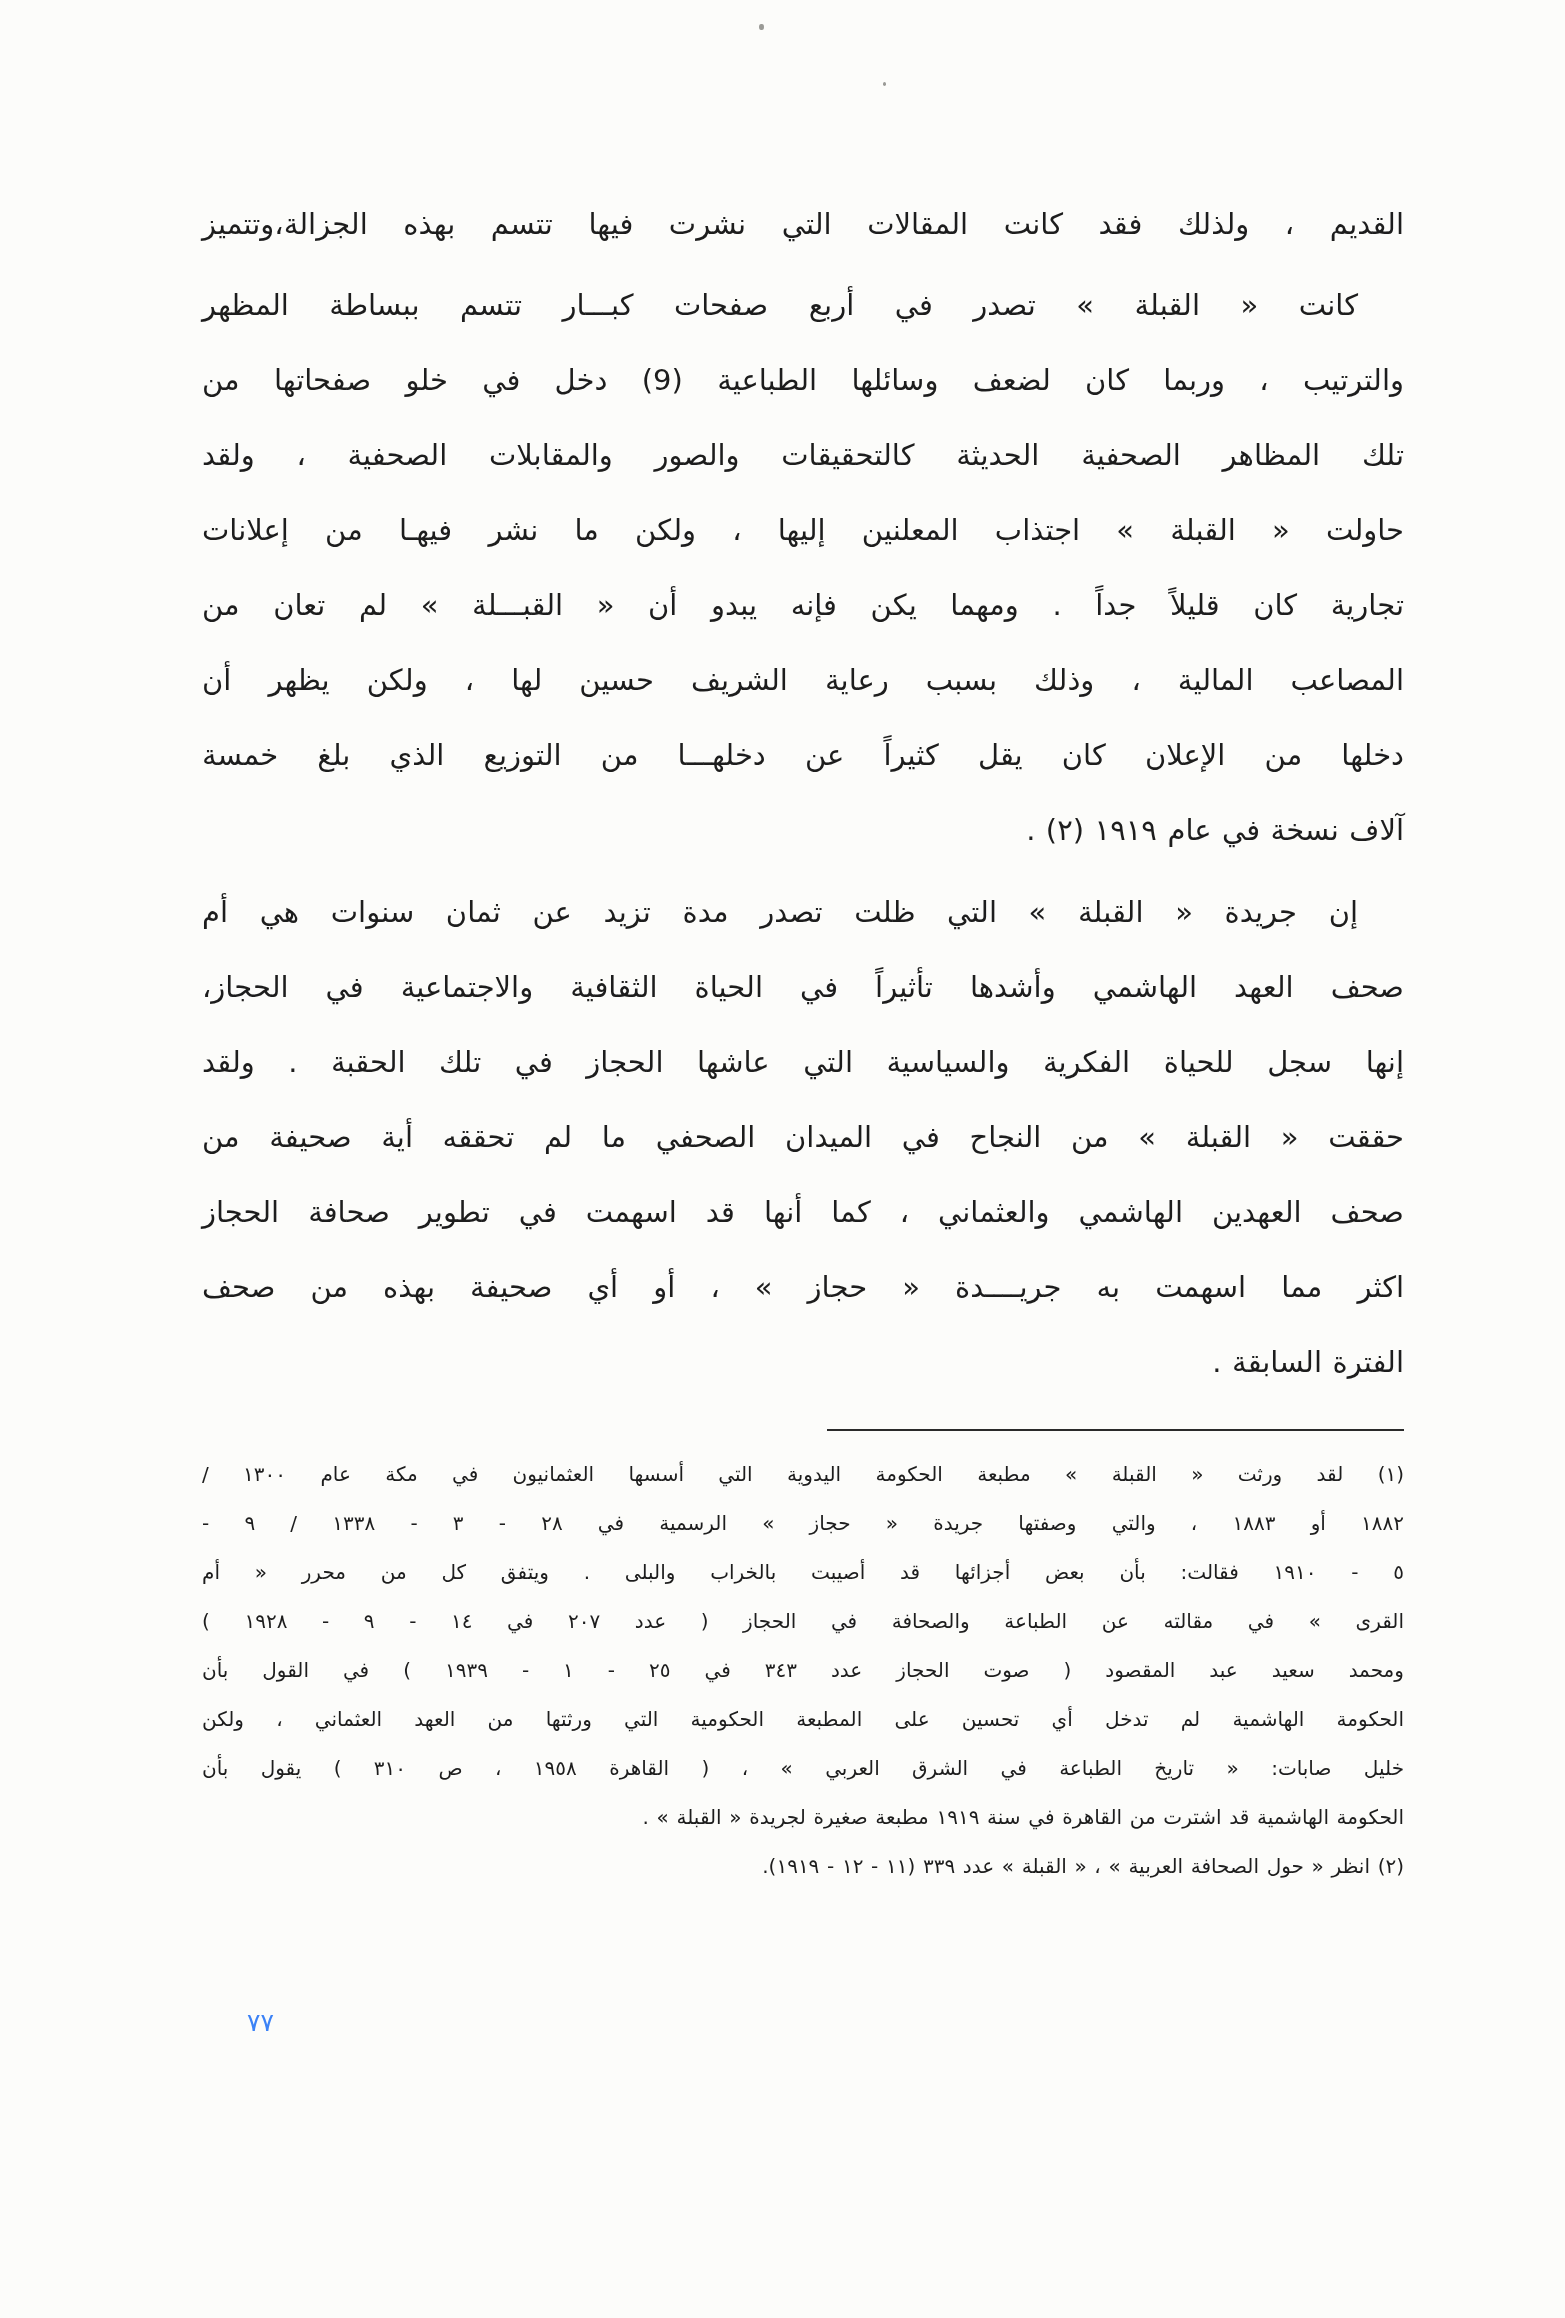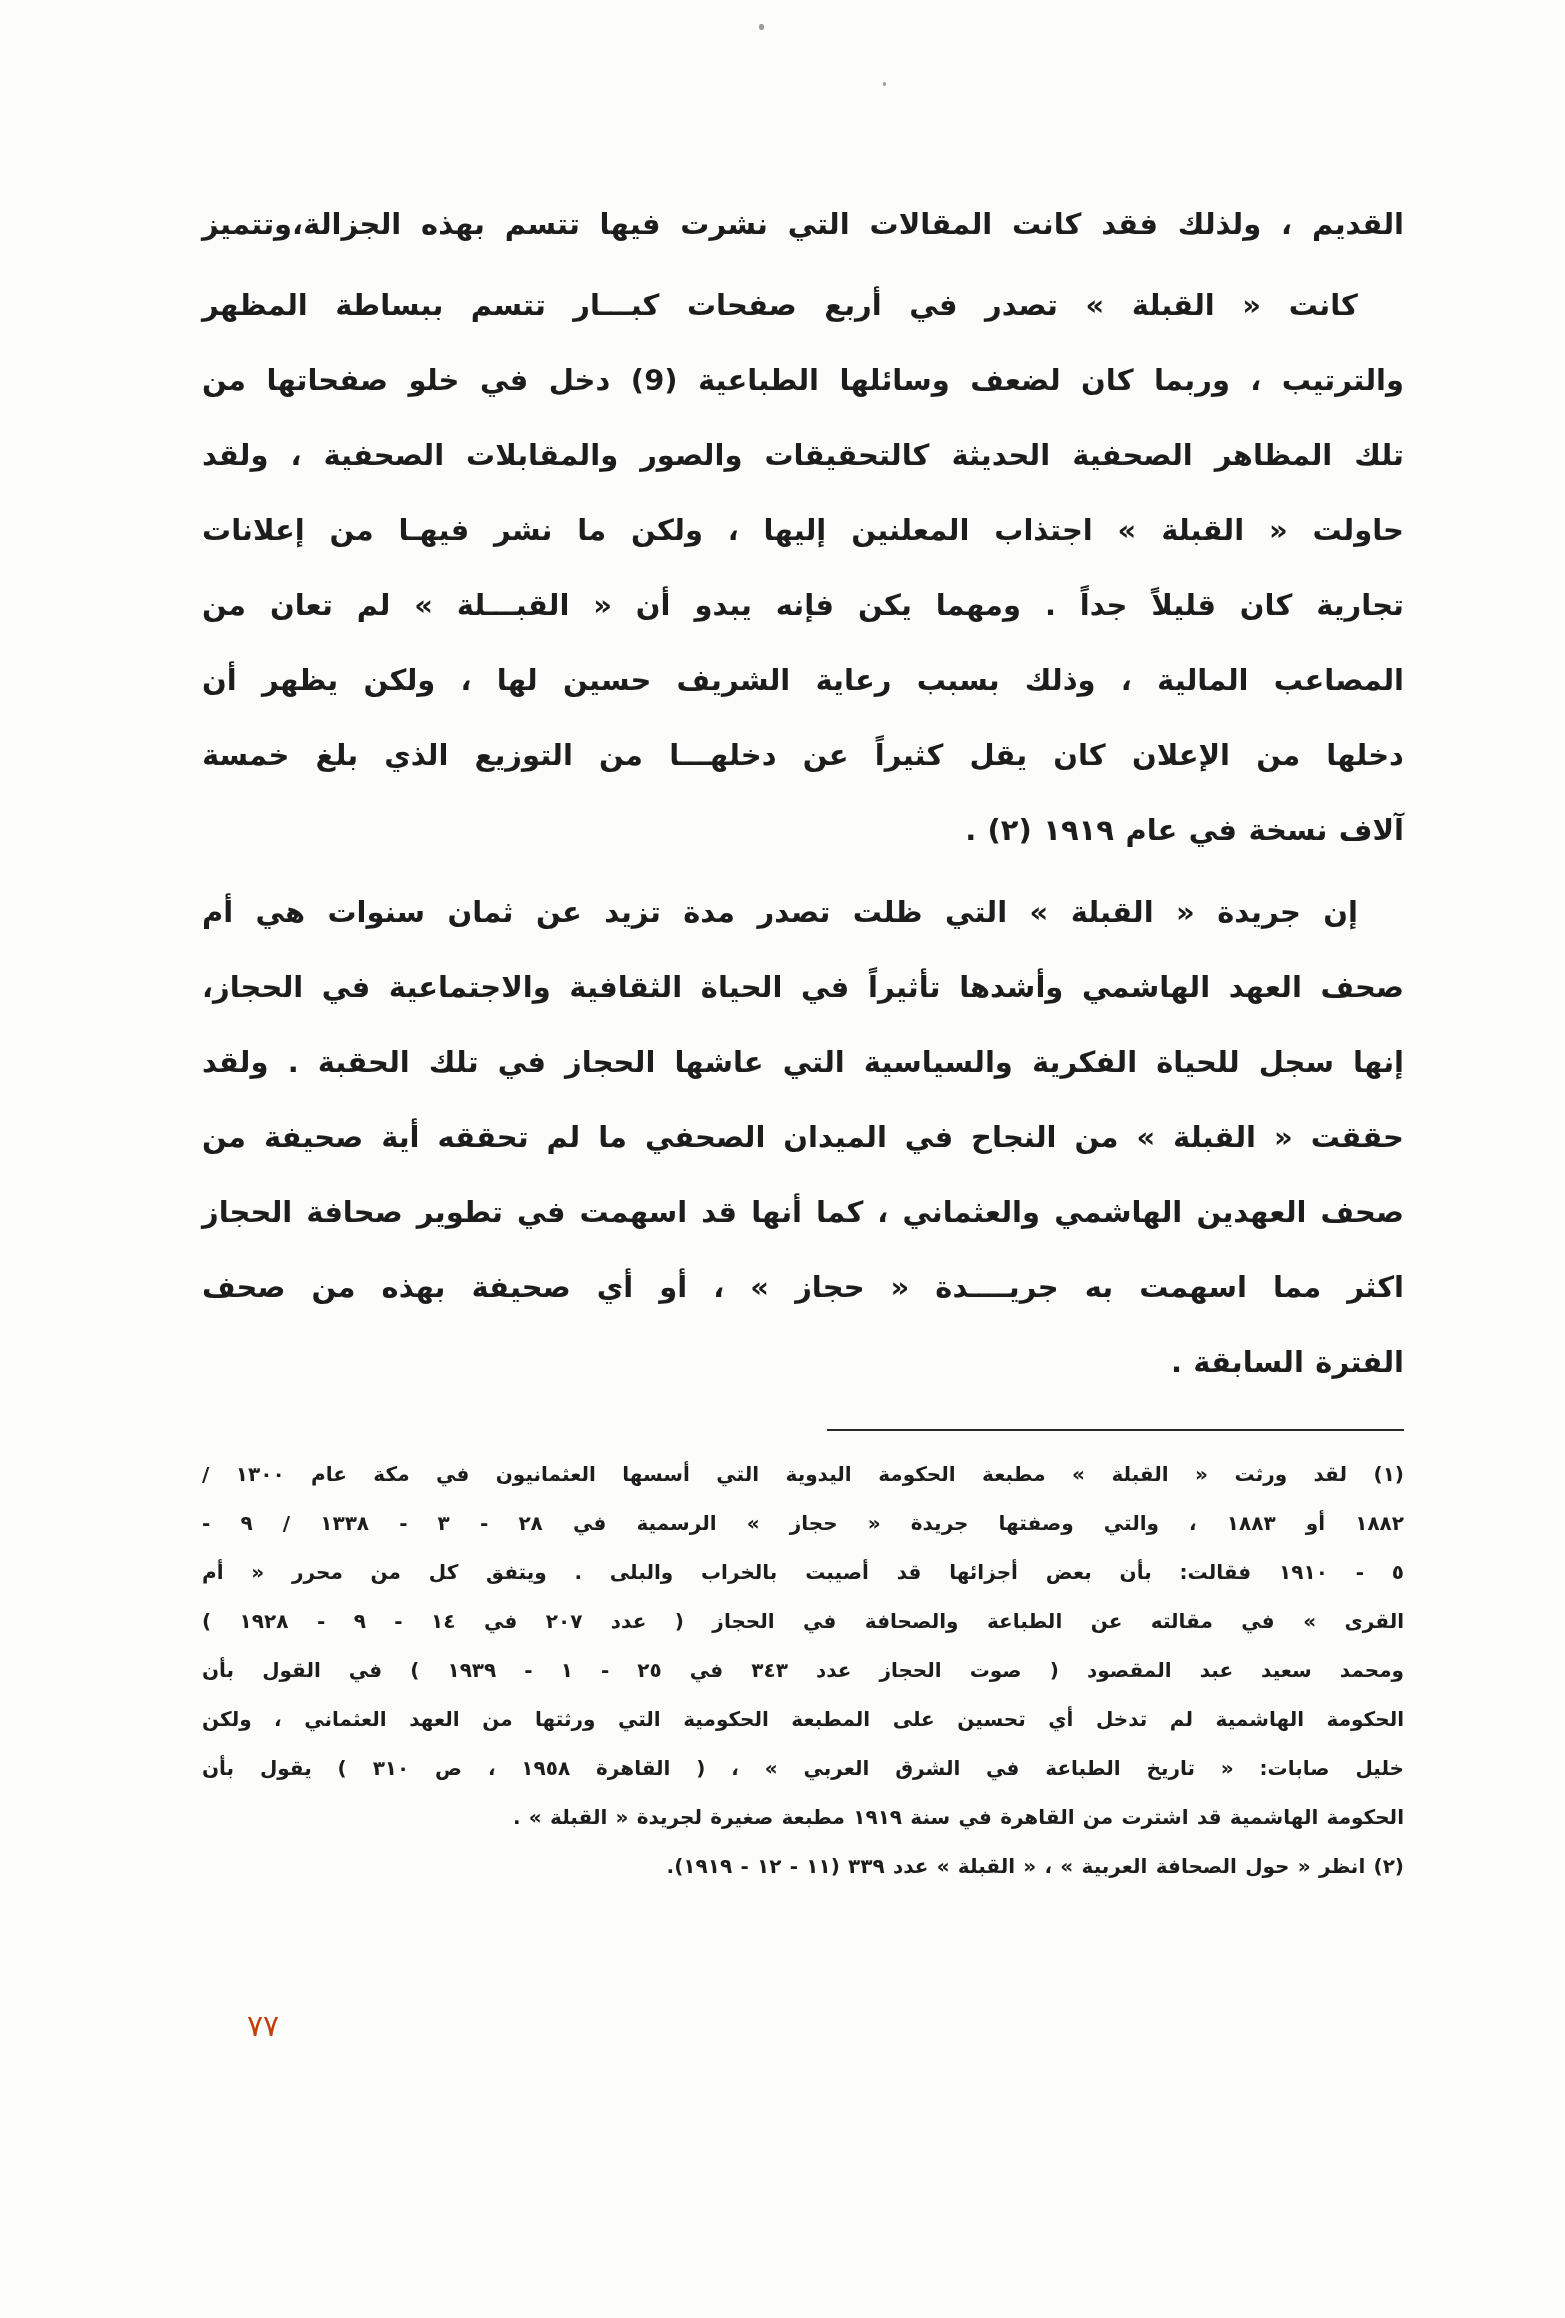--- a/index.html
+++ b/index.html
@@ -26,21 +26,20 @@
   }
   .para { margin: 0 0 6.4px 0; }
   .para .line {
     font-size: 29px;
     line-height: 75px;
     text-align: justify;
     text-align-last: justify;
     word-spacing: 1.3px;
     white-space: nowrap;
     overflow: visible;
-    font-weight: bold;
   }
   .para .line.last {
     text-align-last: right;
   }
   .para.indent .line:first-child {
     text-indent: 46px;
   }
   .fn-rule {
     width: 48%;
     height: 0;
@@ -55,22 +54,22 @@
     text-align-last: justify;
     white-space: nowrap;
   }
   .footnotes .line.last {
     text-align-last: right;
   }
   .page-number {
     position: absolute;
     top: 2008px;
     left: 248px;
-    font-size: 30px;
-    color: #c2410c;
+    font-size: 25px;
+    color: #3b82f6;
     text-align: center;
   }
   .speck {
     position: absolute;
     background: #9a9a96;
     border-radius: 50%;
   }
   .speck.s1 { width: 4.5px; height: 6.4px; top: 24px;  left: 760px; }
   .speck.s2 { width: 3.2px; height: 3.8px;  top: 82px; left: 884px; }
 </style>

